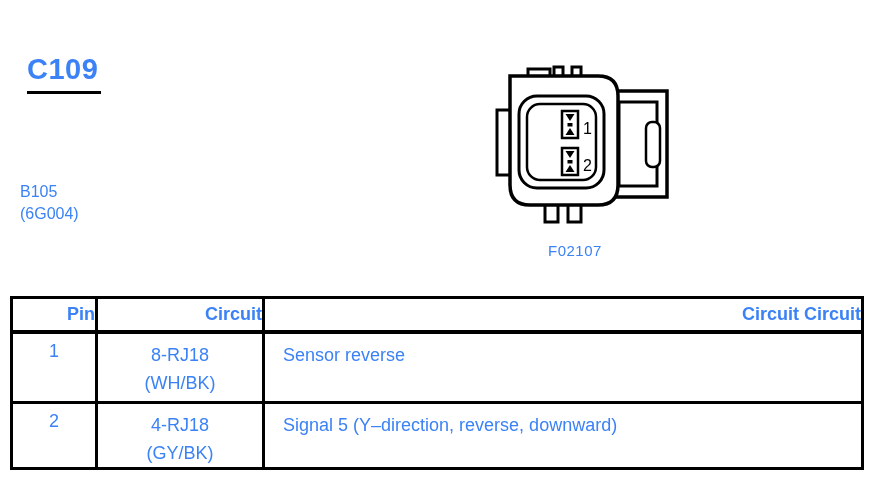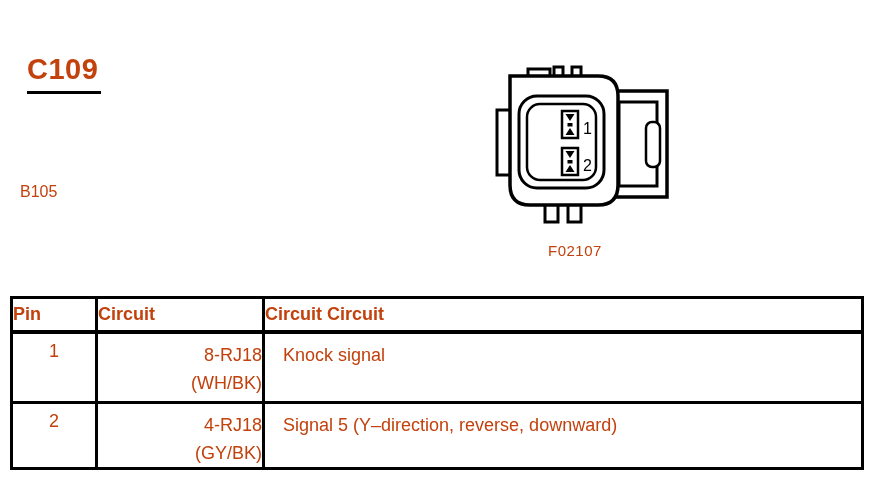--- a/index.html
+++ b/index.html
@@ -1,21 +1,21 @@
 <!DOCTYPE html>
 <html><head>
 <meta charset="utf-8">
 <style>
   html, body { margin:0; padding:0; background:#fff; }
   .page {
     position: relative;
     width: 884px;
     height: 480px;
     background: #ffffff;
-    color: #c2410c;
+    color: #3b82f6;
     font-family: "Liberation Sans", sans-serif;
     overflow: hidden;
   }
 
   
   .connector-id {
     position: absolute;
     left: 27px; top: 54px;
     font-size: 29px;
     font-weight: bold;
@@ -69,48 +69,49 @@
     font-size: 18px;
   }
   .pin-table th, .pin-table td {
     border: 3px solid #000;
     padding: 0;
   }
   .pin-table th {
     height: 31px;
     font-size: 18px;
     font-weight: bold;
-    text-align: left;
+    text-align: right;
     vertical-align: middle;
     border-bottom-width: 4px;
   }
   .pin-table td {
     vertical-align: top;
     padding-top: 7px;
   }
   .row-1 td { height: 60px; }
   .row-2 td { height: 53px; }
   .col-pin      { width: 85px; }
   .col-circuit  { width: 167px; }
   td.cell-pin     { text-align: center; }
-  td.cell-circuit { text-align: right; line-height: 28px; }
+  td.cell-circuit { text-align: center; line-height: 28px; }
   td.cell-function{ text-align: left; padding-left: 18px; line-height: 28px; }
 </style>
 </head>
 <body>
 
 <div class="page">
 
   <div class="connector-id">
     <span class="underlined">C109</span>
   </div>
 
 
   <div class="component-block">
     <div>B105</div>
+    <div>(6G004)</div>
   </div>
 
   <svg class="connector-figure" viewBox="0 0 200 180" xmlns="http://www.w3.org/2000/svg">
     <g fill="#ffffff" stroke="#000000">
 
       <g>
         <rect x="133" y="36" width="54" height="106" stroke-width="3.5"></rect>
         <rect x="139" y="47" width="38" height="84" stroke-width="3"></rect>
         <rect x="166" y="67" width="14" height="45" rx="6" stroke-width="2.5"></rect>
       </g>
@@ -166,21 +167,21 @@
         <th>Circuit Circuit</th>
       </tr>
     </thead>
     <tbody>
       <tr class="row-1">
         <td class="cell-pin">1</td>
         <td class="cell-circuit">
           <div>8-RJ18</div>
           <div>(WH/BK)</div>
         </td>
-        <td class="cell-function">Knock signal</td>
+        <td class="cell-function">Sensor reverse</td>
       </tr>
       <tr class="row-2">
         <td class="cell-pin">2</td>
         <td class="cell-circuit">
           <div>4-RJ18</div>
           <div>(GY/BK)</div>
         </td>
         <td class="cell-function">Signal 5 (Y–direction, reverse, downward)</td>
       </tr>
     </tbody>

